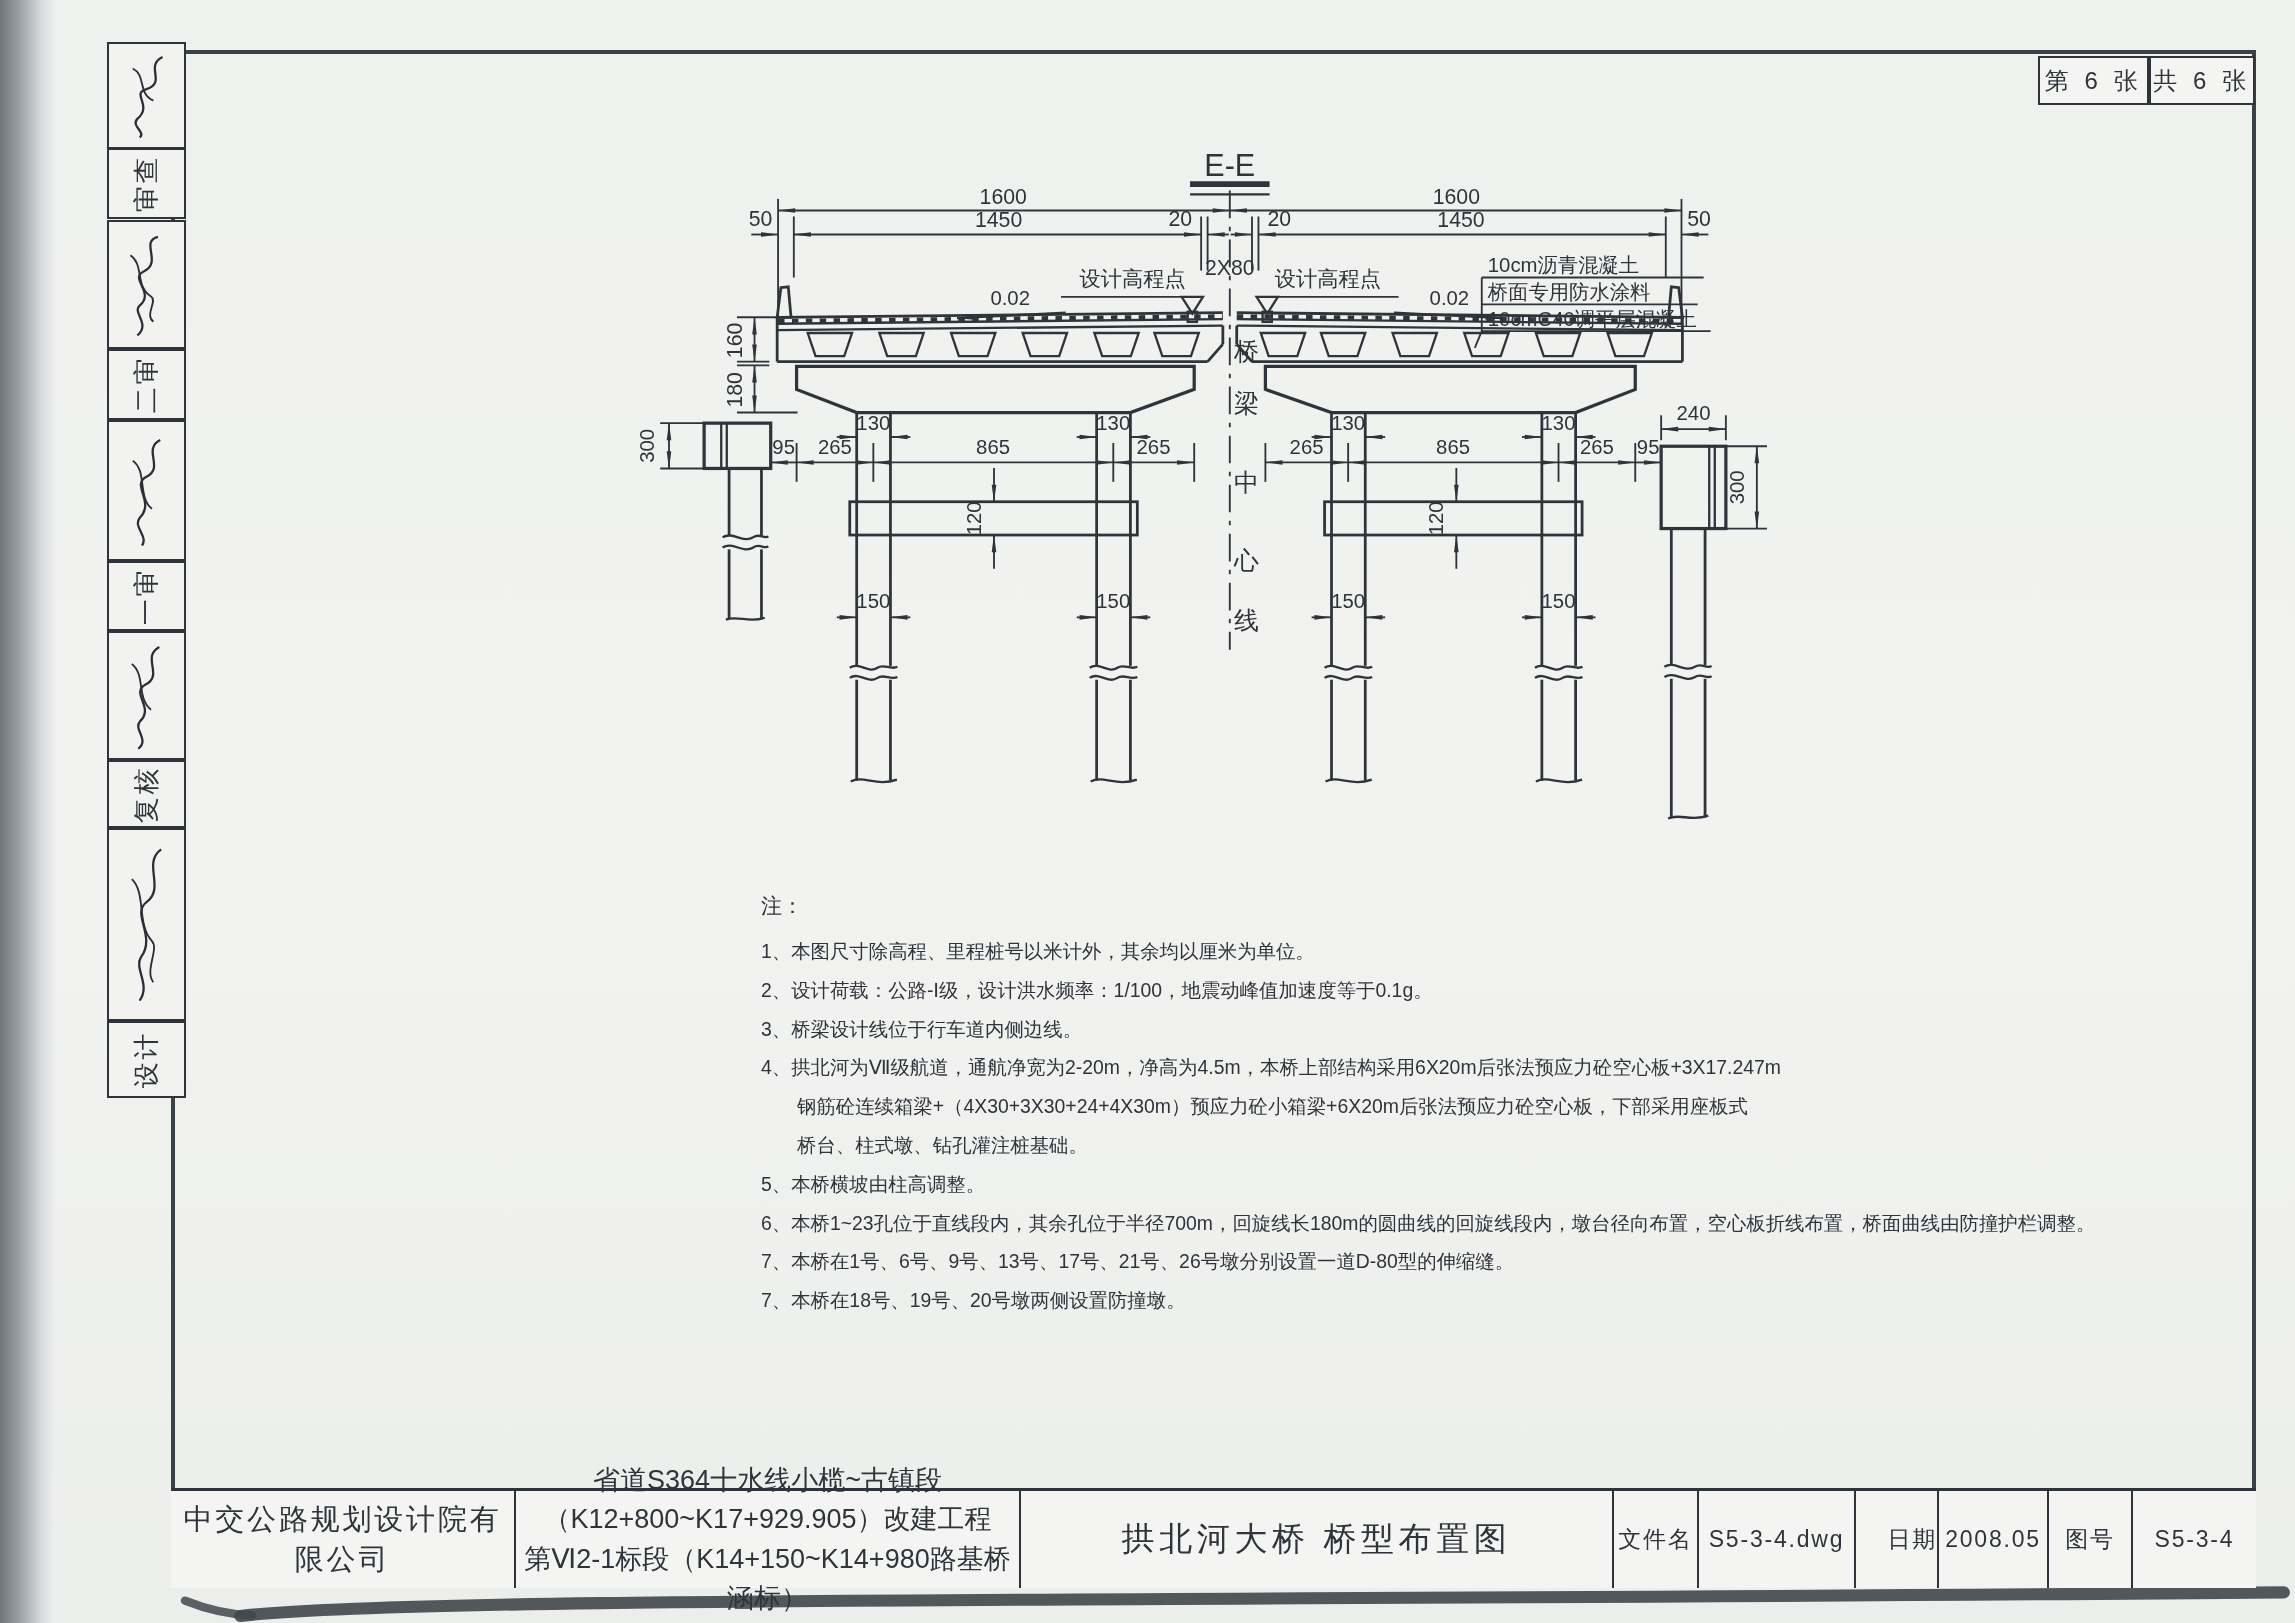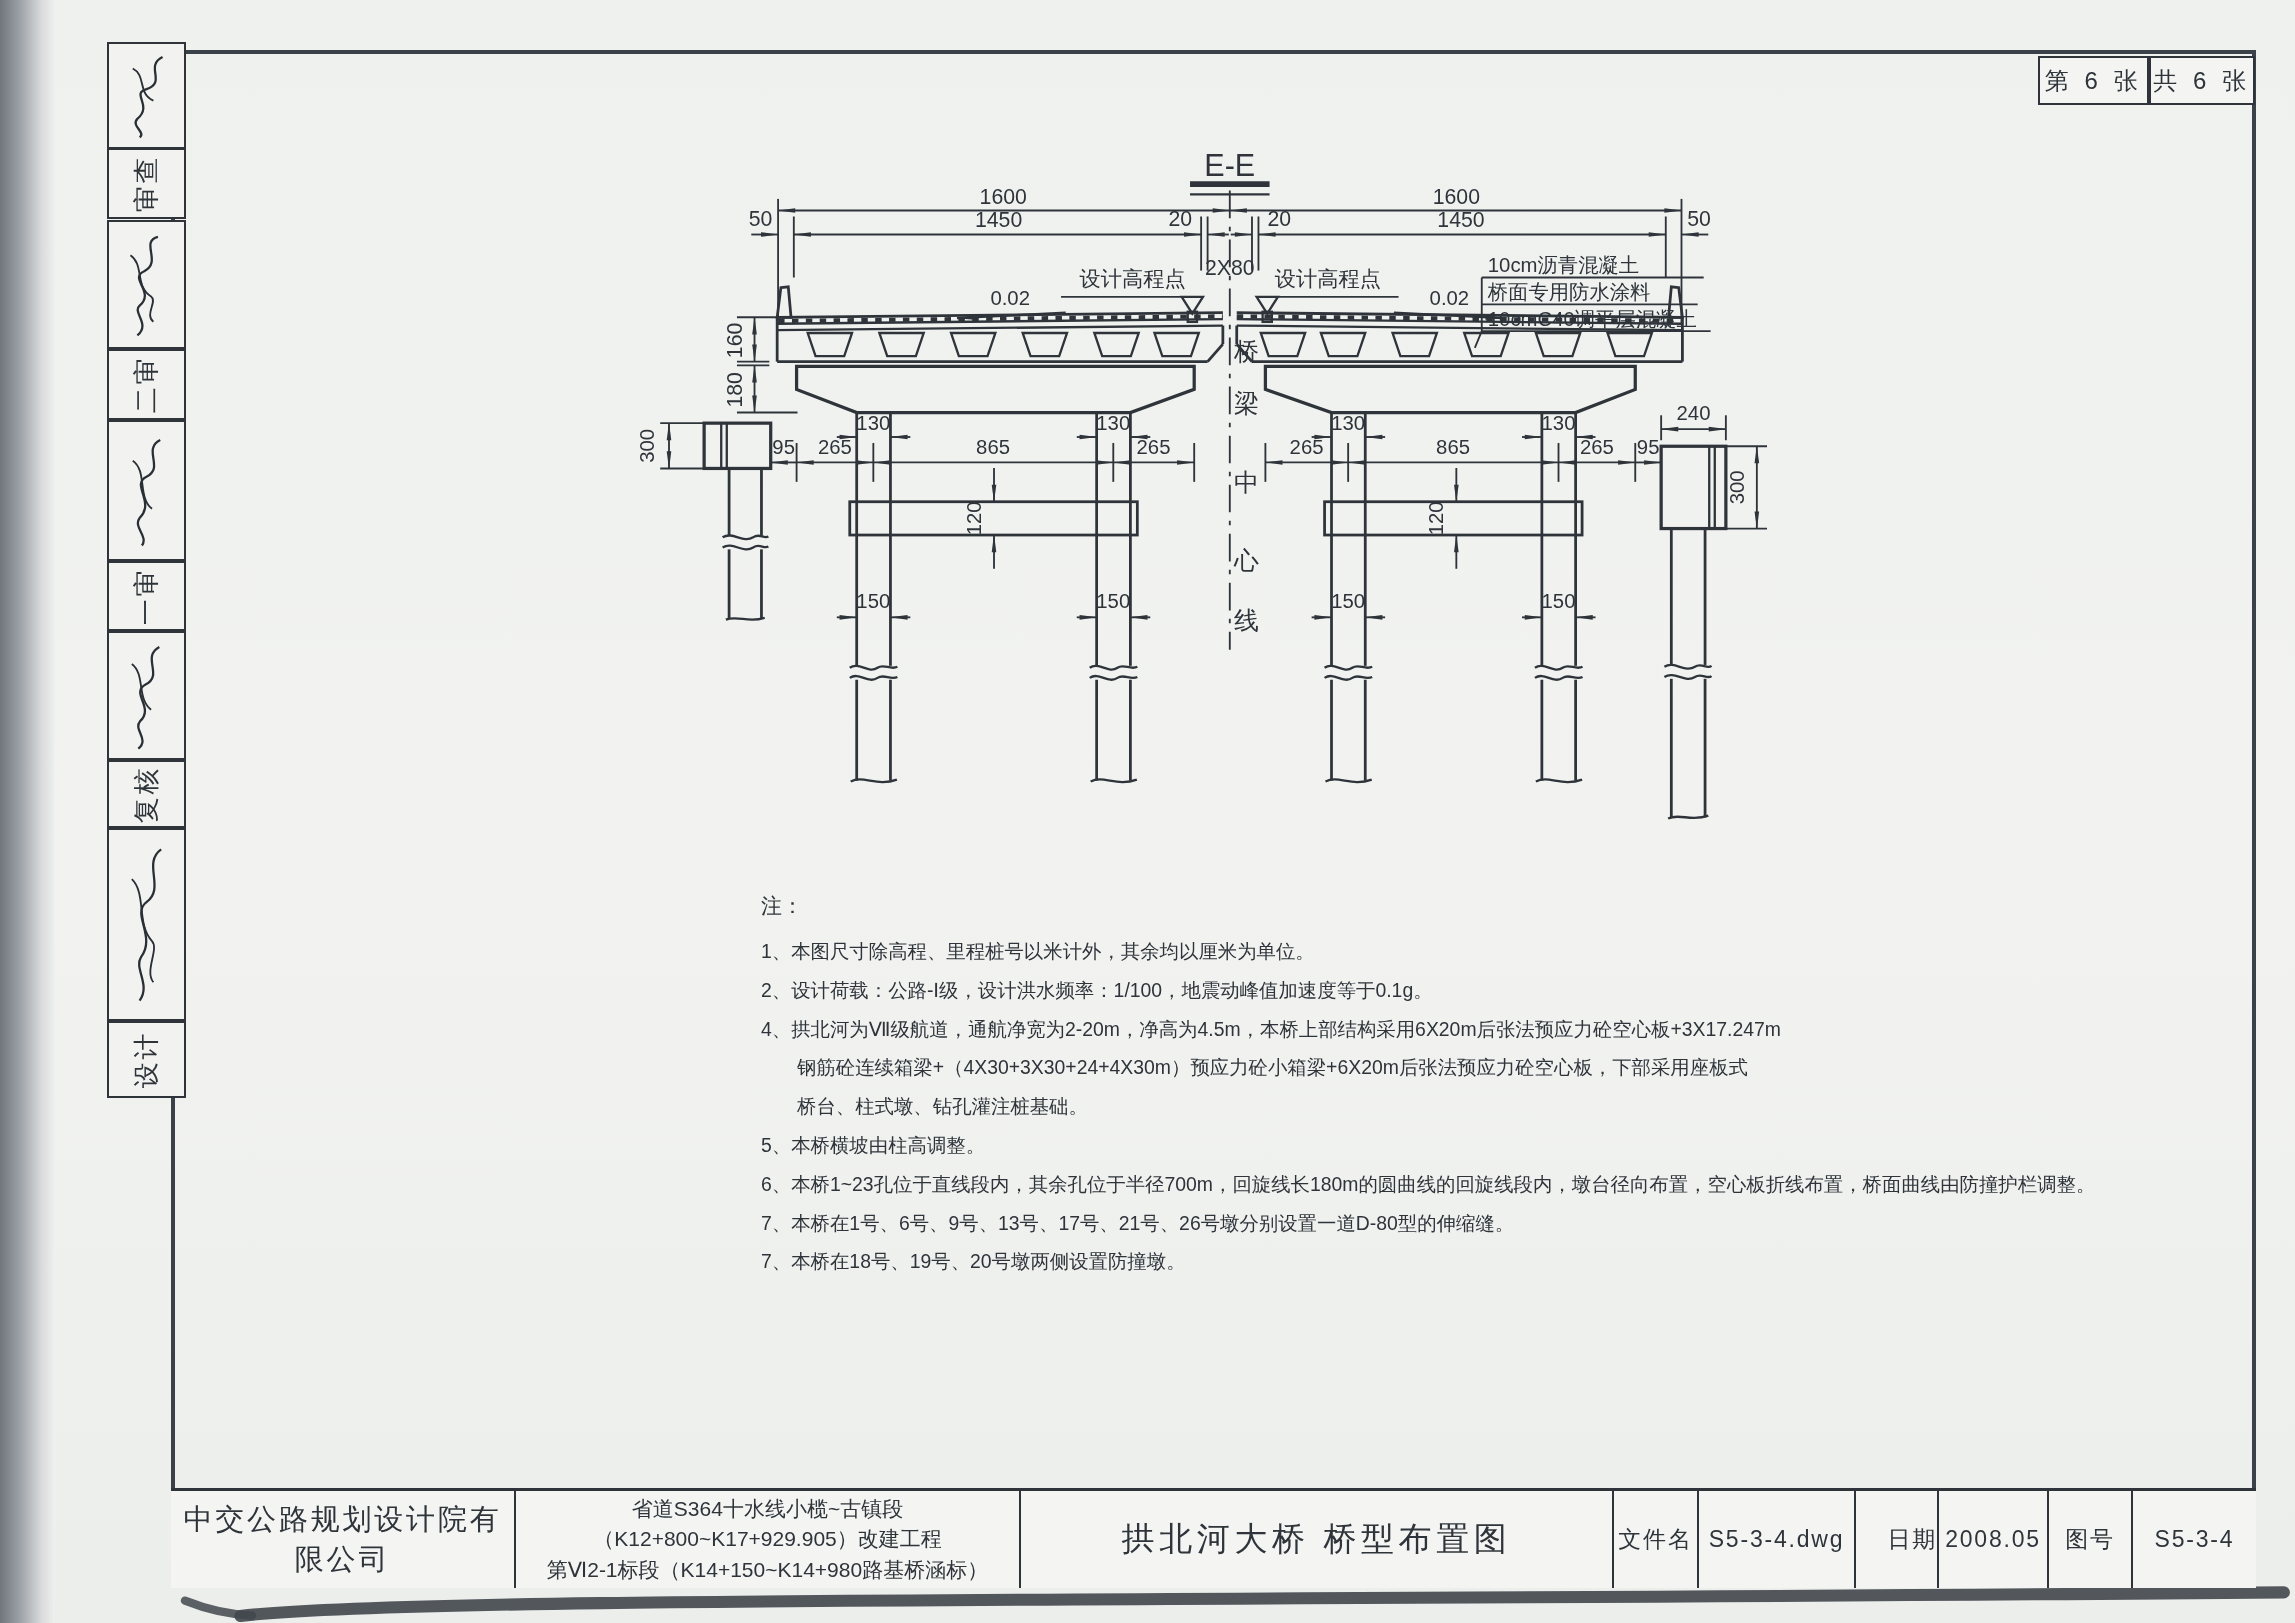--- a/index.html
+++ b/index.html
@@ -10,21 +10,21 @@
   .mcell{position:absolute;left:107px;width:79px;border:2.3px solid #2e343a;box-sizing:border-box;display:flex;align-items:center;justify-content:center;background:#f2f3f1;}
   .mlabel{transform:rotate(-90deg);font-size:26px;letter-spacing:2.8px;white-space:nowrap;}
   .notes{position:absolute;left:761px;top:895px;width:1341px;font-size:19.4px;line-height:1.0;white-space:nowrap;}
   .notes .hdr{font-size:21px;margin-bottom:26px;}
   .notes .ln{margin-bottom:19.4px;}
   .notes .ind{padding-left:36px;}
   .tblock{position:absolute;left:171px;top:1488px;width:2085px;height:100px;border-top:3.7px solid #2e343a;box-sizing:border-box;display:flex;background:#f4f5f3;}
   .tcell{border-right:2.8px solid #2e343a;box-sizing:border-box;display:flex;flex-direction:column;align-items:center;justify-content:center;text-align:center;}
   .tcell:last-child{border-right:none;}
   .t-company{width:345px;font-size:29px;letter-spacing:2.8px;}
-  .t-project{width:505px;font-size:21px;line-height:1.45;}
+  .t-project{width:505px;font-size:27px;line-height:1.45;}
   .t-title{width:593px;font-size:33px;letter-spacing:4.6px;}
   .t-sm{font-size:23px;letter-spacing:1.8px;}
   svg text{fill:#2e343a;font-family:"Liberation Sans",sans-serif;}
   .curl{position:absolute;left:0;top:0;}
 </style>
 </head>
 <body>
 
 <div class="page">
 
@@ -336,20 +336,21 @@
       <text x="2696" y="1062" font-size="54">中</text>
       <text x="2696" y="1230" font-size="54">心</text>
       <text x="2696" y="1360" font-size="54">线</text>
     </g>
   </svg>
 
   <div class="notes">
     <div class="hdr">注：</div>
     <div class="ln">1、本图尺寸除高程、里程桩号以米计外，其余均以厘米为单位。</div>
     <div class="ln">2、设计荷载：公路-Ⅰ级，设计洪水频率：1/100，地震动峰值加速度等于0.1g。</div>
+    <div class="ln">3、桥梁设计线位于行车道内侧边线。</div>
     <div class="ln">4、拱北河为Ⅶ级航道，通航净宽为2-20m，净高为4.5m，本桥上部结构采用6X20m后张法预应力砼空心板+3X17.247m</div>
     <div class="ln ind">钢筋砼连续箱梁+（4X30+3X30+24+4X30m）预应力砼小箱梁+6X20m后张法预应力砼空心板，下部采用座板式</div>
     <div class="ln ind">桥台、柱式墩、钻孔灌注桩基础。</div>
     <div class="ln">5、本桥横坡由柱高调整。</div>
     <div class="ln">6、本桥1~23孔位于直线段内，其余孔位于半径700m，回旋线长180m的圆曲线的回旋线段内，墩台径向布置，空心板折线布置，桥面曲线由防撞护栏调整。</div>
     <div class="ln">7、本桥在1号、6号、9号、13号、17号、21号、26号墩分别设置一道D-80型的伸缩缝。</div>
     <div class="ln">7、本桥在18号、19号、20号墩两侧设置防撞墩。</div>
   </div>
 
   <div class="tblock">

